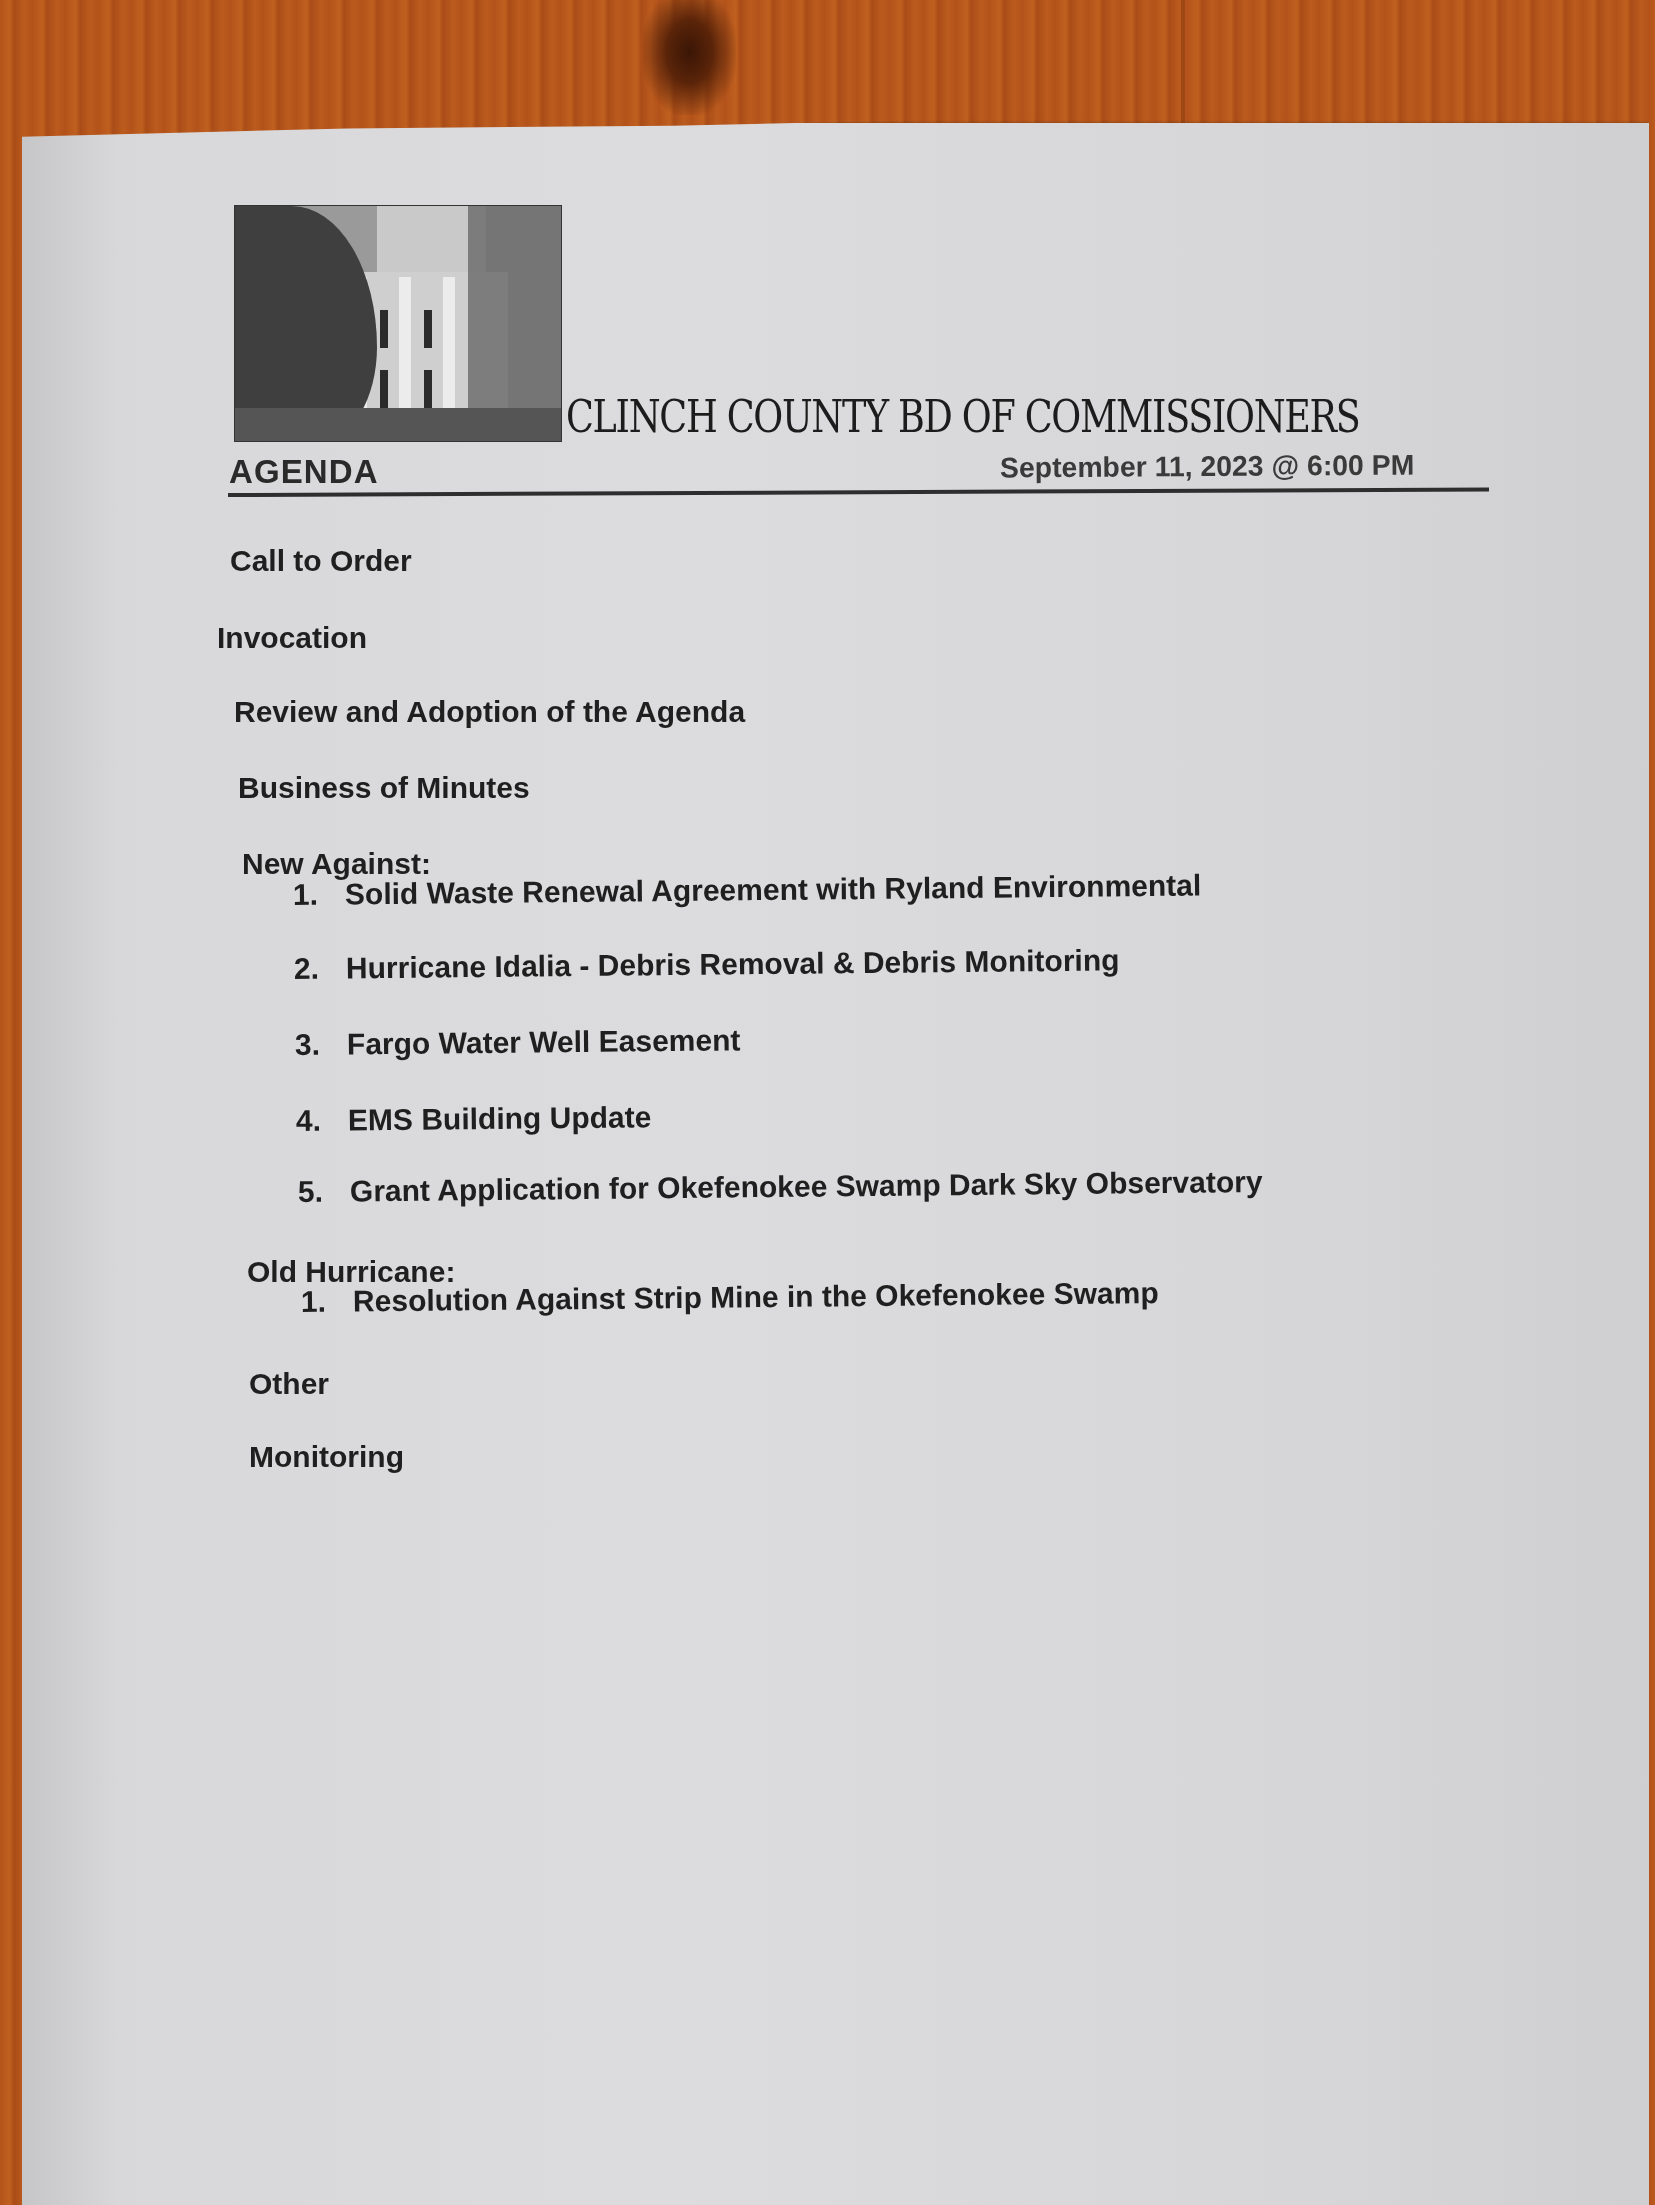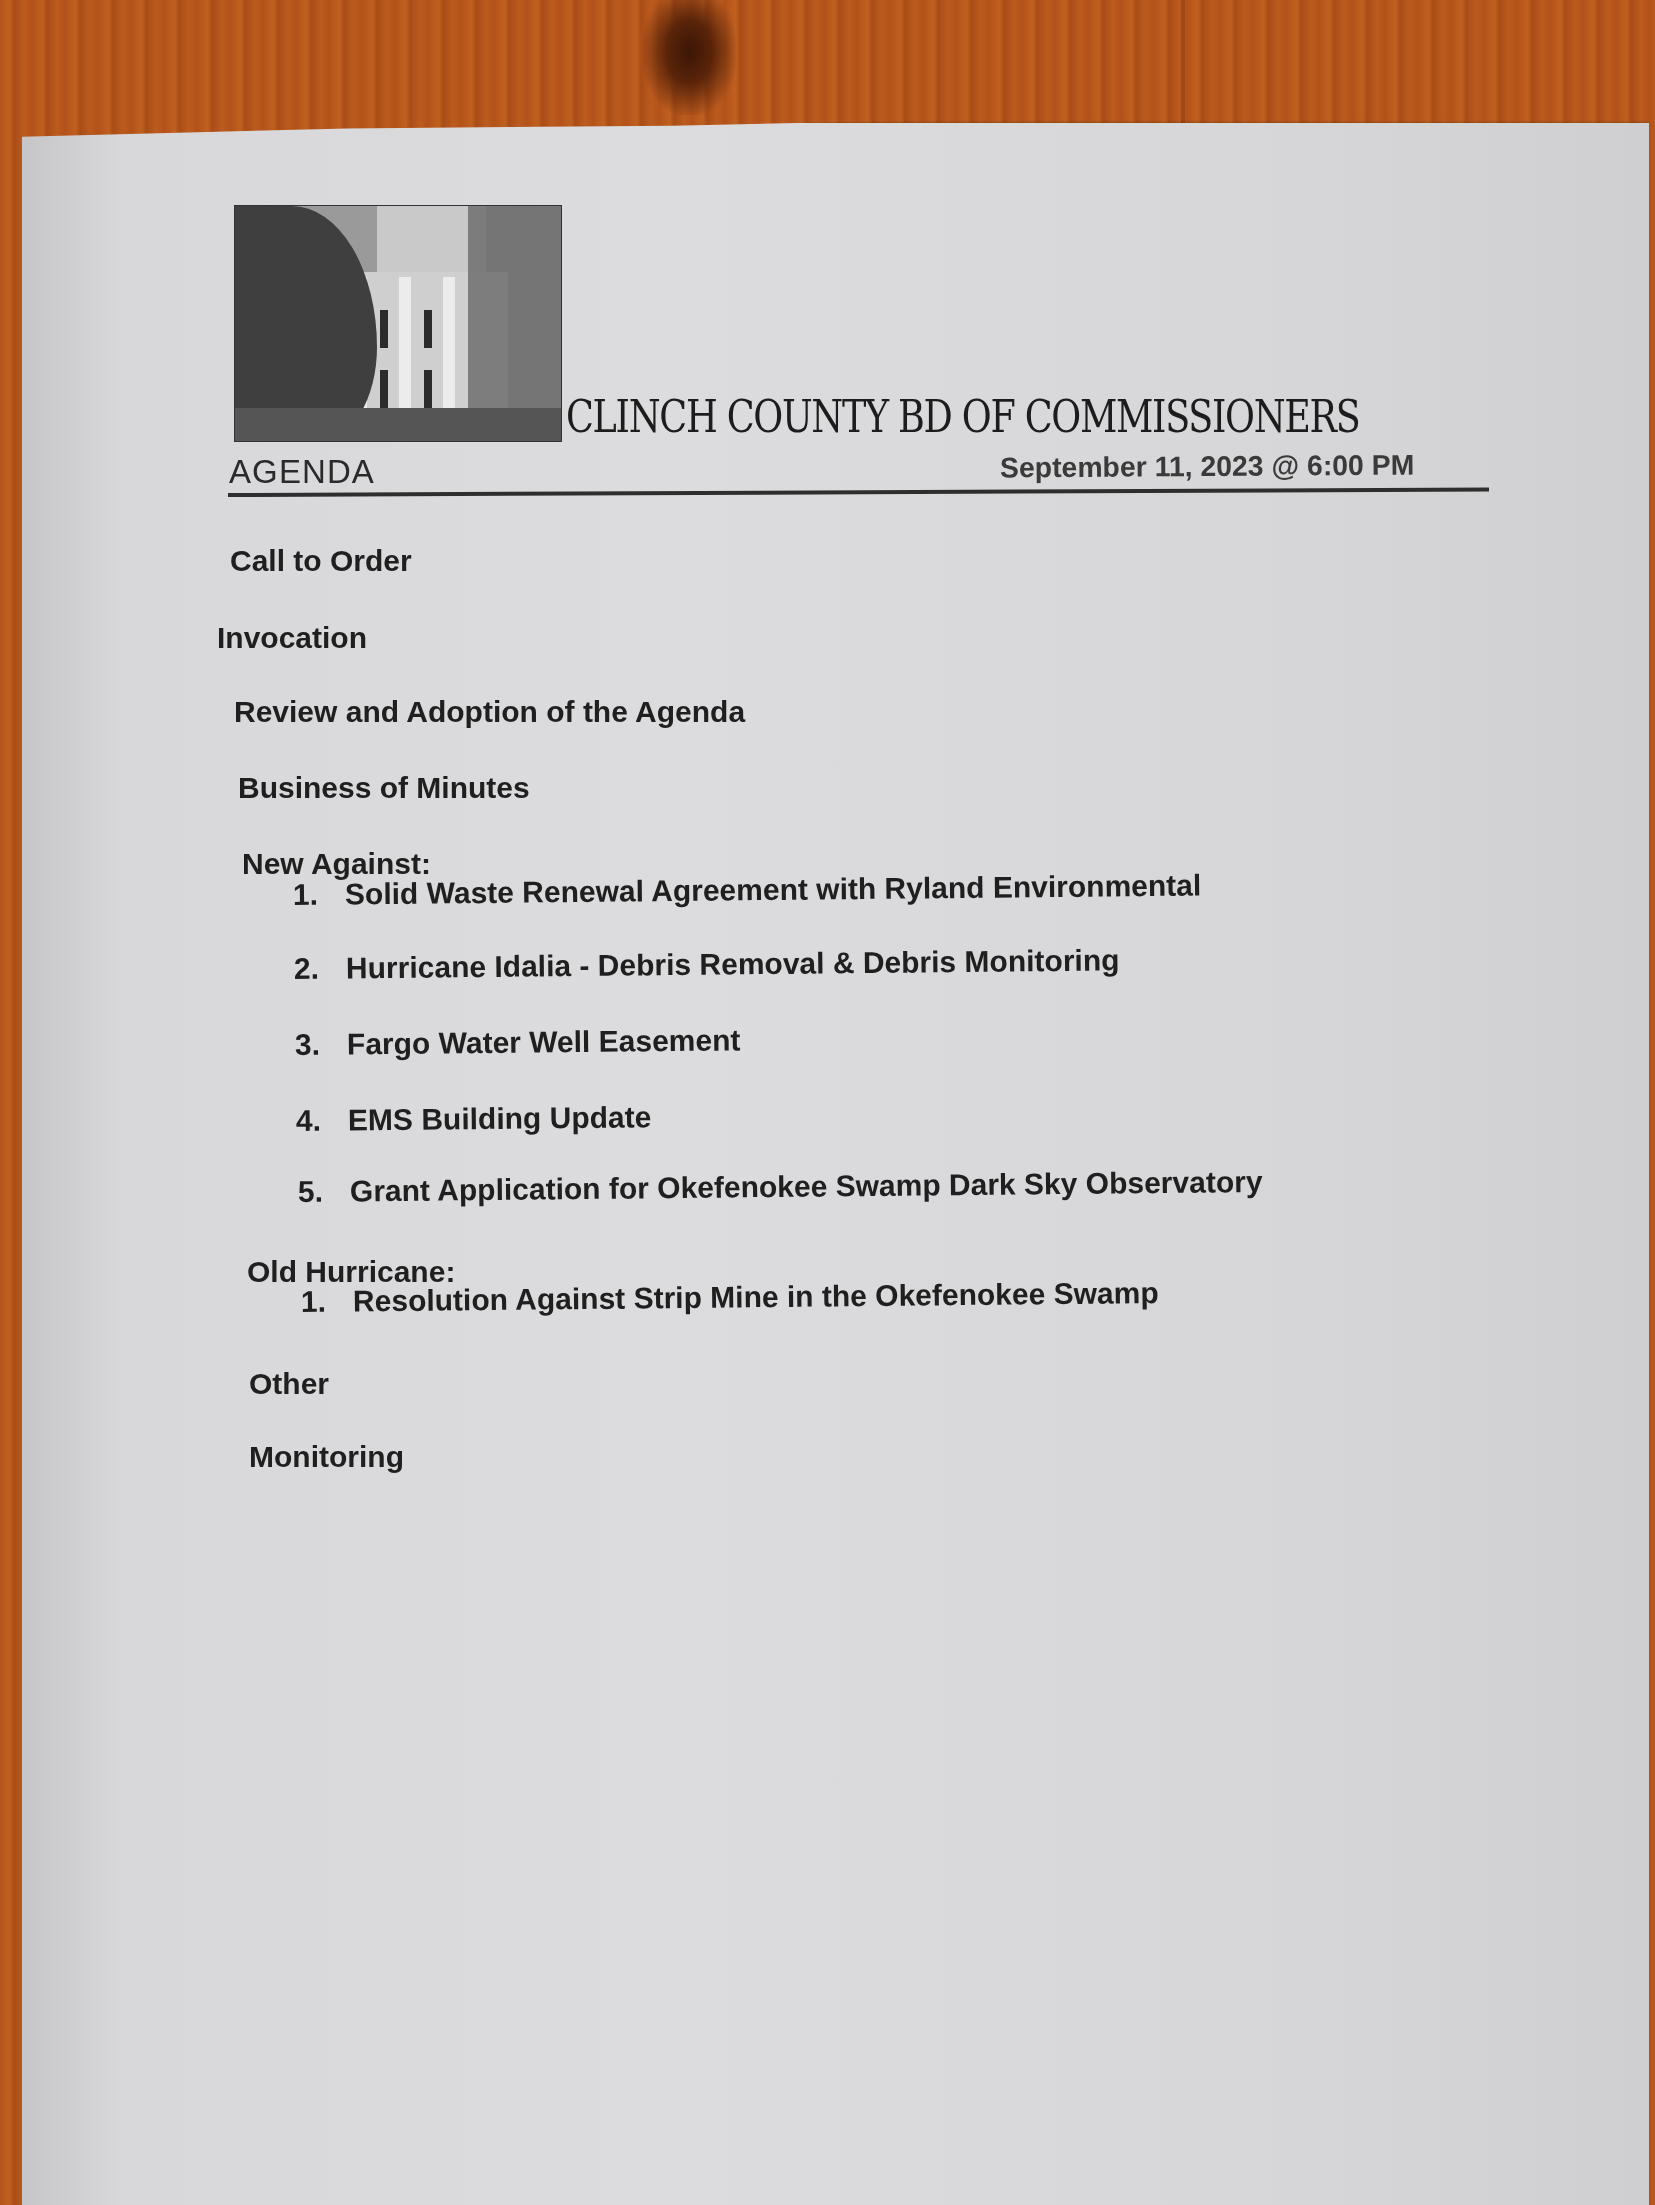--- a/index.html
+++ b/index.html
@@ -30,21 +30,21 @@
   .photo .col { position:absolute; top:71px; width:12px; height:137px; background:#ececec; }
   .photo .win { position:absolute; width:7.7px; height:38px; background:#2b2b2b; }
   .photo .tree-r { position:absolute; right:0; top:0; width:93px; height:235px; background:#6e6e6e; opacity:.85; }
   .photo .ground { position:absolute; left:0; bottom:0; width:100%; height:33px; background:#555; }
   .title {
     position:absolute; left:566px; top:391px;
     font-family:"DejaVu Serif", serif; font-size:44px; color:#1c1c1c;
     letter-spacing:-1.6px; transform:scaleX(0.83); transform-origin:left top; white-space:nowrap;
   }
   .agenda-label {
-    position:absolute; left:229px; top:453px; font-size:33px; color:#2a2a2a; letter-spacing:1.1px;
+    position:absolute; left:229px; top:453px; font-size:33px; color:#2a2a2a; letter-spacing:1.1px;font-weight:bold;
   }
   .date {
     position:absolute; left:1000px; top:450px; font-size:28.4px; font-weight:bold; color:#3a3a3a; white-space:nowrap;
     transform: rotate(-0.4deg);
   }
   .rule {
     position:absolute; left:228px; top:493px; width:1261px; height:4.4px; background:#2e2e2e;
     transform: rotate(-0.25deg); transform-origin:left center;
   }
   .item {

